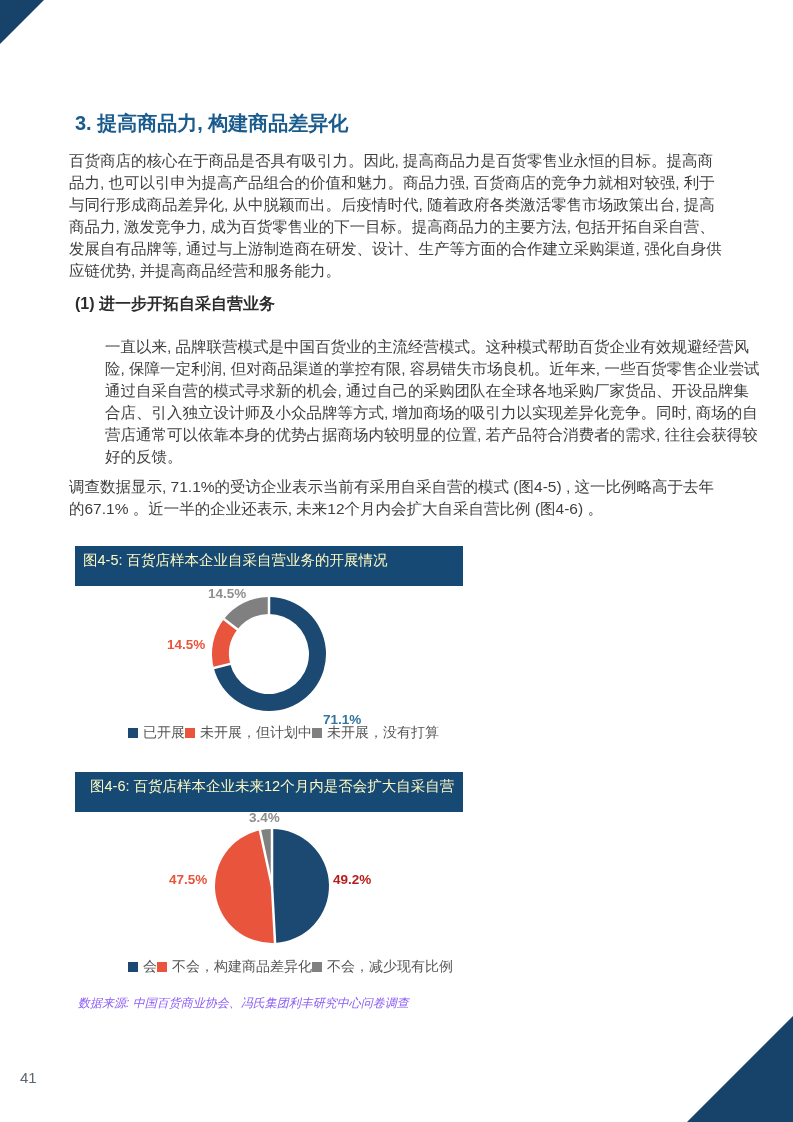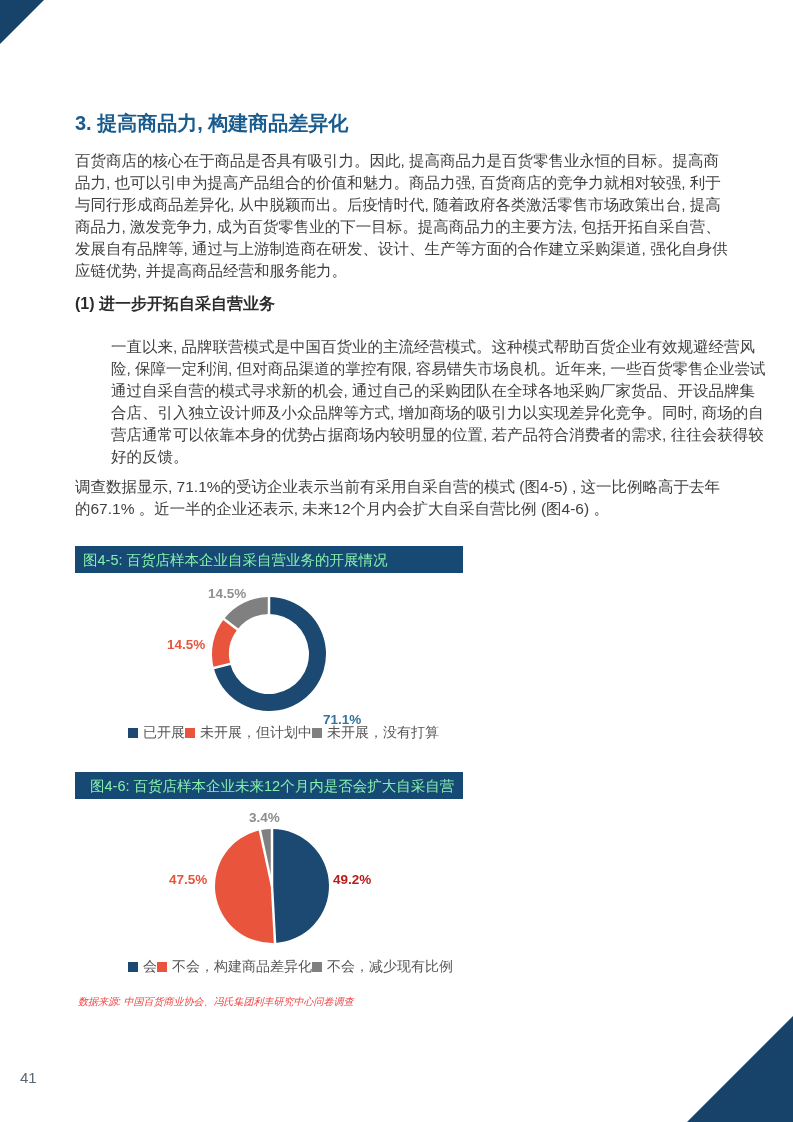--- a/index.html
+++ b/index.html
@@ -2,30 +2,30 @@
 <html><head>
 <meta charset="utf-8">
 <style>
   html,body{margin:0;padding:0;background:#ffffff;}
   .page{position:relative;width:793px;height:1122px;background:#ffffff;overflow:hidden;
         font-family:"Liberation Sans","DejaVu Sans",sans-serif;color:#3f3f3f;}
   .abs{position:absolute;}
   .tri-tl{left:0;top:0;width:44px;height:44px;clip-path:polygon(0 0,100% 0,0 100%);}
   .tri-br{right:0;bottom:0;width:106px;height:106px;clip-path:polygon(100% 0,100% 100%,0 100%);}
   .heading{left:75px;top:110px;width:660px;font-size:20px;font-weight:bold;color:#1A5B8D;line-height:26px;}
-  .para{left:75px;width:658px;font-size:15.5px;line-height:22px;color:#3f3f3f;text-align:left;}
+  .para{left:69px;width:658px;font-size:15.5px;line-height:22px;color:#3f3f3f;text-align:left;}
   .subheading{left:75px;top:294px;width:660px;font-size:16px;font-weight:bold;color:#2b2b2b;}
-  .figbar{left:75px;width:386px;height:27px;line-height:28px;color:#86efac;font-size:14.5px;
+  .figbar{left:75px;width:386px;height:40px;line-height:28px;color:#fef9c3;font-size:14.5px;
           padding-left:8px;white-space:nowrap;overflow:hidden;box-sizing:border-box;width:388px;}
   .chart-svg{position:absolute;}
   .pct{position:absolute;font-size:13.5px;font-weight:bold;}
   .legend{position:absolute;display:flex;align-items:center;font-size:14px;color:#555555;}
   .legend-item{display:flex;align-items:center;}
   .sw{width:10px;height:10px;display:inline-block;margin-right:5px;flex:none;}
-  .source{left:78px;top:995px;width:640px;font-size:10px;font-style:italic;color:#ef4444;}
+  .source{left:78px;top:995px;width:640px;font-size:12px;font-style:italic;color:#8b5cf6;}
   .pagenum{left:20px;top:1069px;font-size:15px;color:#5B6670;}
 </style>
 </head>
 <body>
 
 <div class="page">
 
   <div class="abs tri-tl" style="background-color: rgb(23, 67, 106);"></div>
   <div class="abs tri-br" style="background-color: rgb(23, 67, 106);"></div>
 

